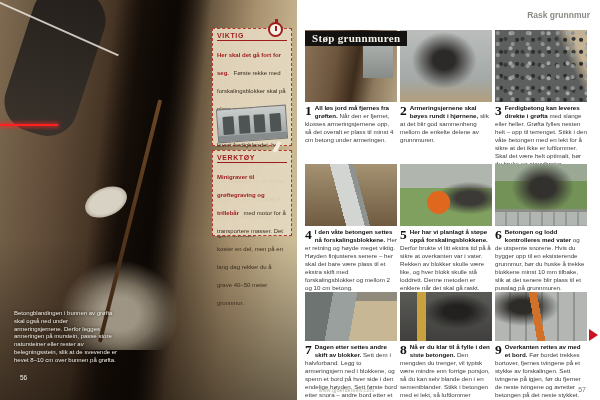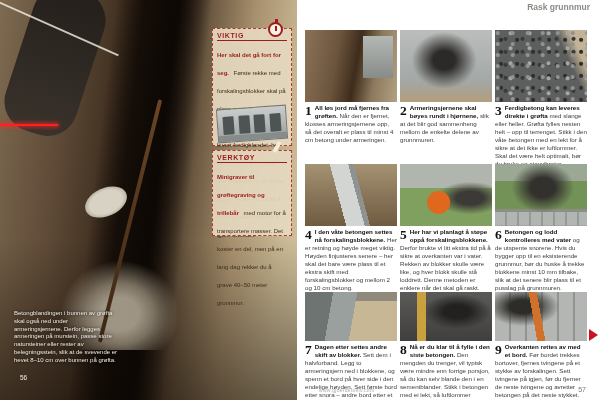--- a/index.html
+++ b/index.html
@@ -43,21 +43,21 @@
   .stopwatch::after{content:"";position:absolute;left:5px;top:2px;width:2px;height:5px;background:#9d1b1b;}
   .tool-icon{position:absolute;left:270px;top:141px;width:14px;height:14px;z-index:5;}
   .tool-icon::before{content:"";position:absolute;left:5px;top:0;width:4px;height:12px;background:#f2ecdd;transform:rotate(30deg);border-radius:2px;}
 
   .photo-caption{position:absolute;left:14px;top:310px;width:104px;color:#efece3;font-size:6px;line-height:1.3;
     text-shadow:0 0 3px rgba(0,0,0,.9);}
   .pageno-left{position:absolute;left:20px;top:374px;color:#f2efe8;font-size:6.5px;}
 
   
   .right-page{position:absolute;left:303px;top:0;width:297px;height:400px;background:#fff;}
-  .running-head{position:absolute;right:10px;top:2px;color:#8d8a85;font-size:8.5px;font-weight:bold;}
+  .running-head{position:absolute;right:10px;top:10px;color:#8d8a85;font-size:8.5px;font-weight:bold;}
   .title-bar{position:absolute;left:2px;top:31px;z-index:6;background:#141210;color:#f4f1ea;
     font-family:"Liberation Serif",serif;font-weight:bold;font-size:11px;padding:1px 7px 2px;letter-spacing:.3px;}
 
   .row{position:absolute;left:2px;width:283px;display:grid;grid-template-columns:92px 92px 92px;column-gap:3px;}
   .row1{top:30px;}  .row2{top:164px;}  .row3{top:292px;}
   .step{display:flex;flex-direction:column;}
   .photo{width:100%;background-color:#999;}
   .row1 .photo{height:72px;} .row2 .photo{height:62px;} .row3 .photo{height:49px;}
   .cap{padding-top:2px;font-size:6.2px;line-height:1.3;color:#3b3b3b;}
   .step-num{float:left;font-family:"Liberation Serif",serif;font-weight:bold;font-size:13.5px;line-height:.85;margin:1px 3px 0 0;color:#111;}
@@ -141,20 +141,21 @@
       <span class="co-lead">Minigraver til grøftegraving og trillebår</span>
       <span class="co-body">med motor for å transportere masser. Det koster en del, men på en lang dag rekker du å grave 40–50 meter grunnmur.</span>
     </div>
 
     <div class="photo-caption">Betongblandingen i bunnen av grøfta skal også ned under armeringsjernene. Derfor legges armeringen på murstein, passe store natursteiner eller rester av belegningsstein, slik at de svevende er hevet 8–10 cm over bunnen på grøfta.</div>
     <div class="pageno-left">56</div>
   </div>
 
   <div class="right-page">
     <div class="running-head">Rask grunnmur</div>
+    <div class="title-bar">Støp grunnmuren</div>
 
     <div class="row row1">
       <div class="step">
         <div class="photo p1"></div>
         <div class="cap">
           <span class="step-num">1</span><span class="lead">All løs jord må fjernes fra grøften.</span><span>Når den er fjernet, klosses armeringsjernene opp, så det overalt er plass til minst 4 cm betong under armeringen.</span>
         </div>
       </div>
       <div class="step">
         <div class="photo p2"></div>

